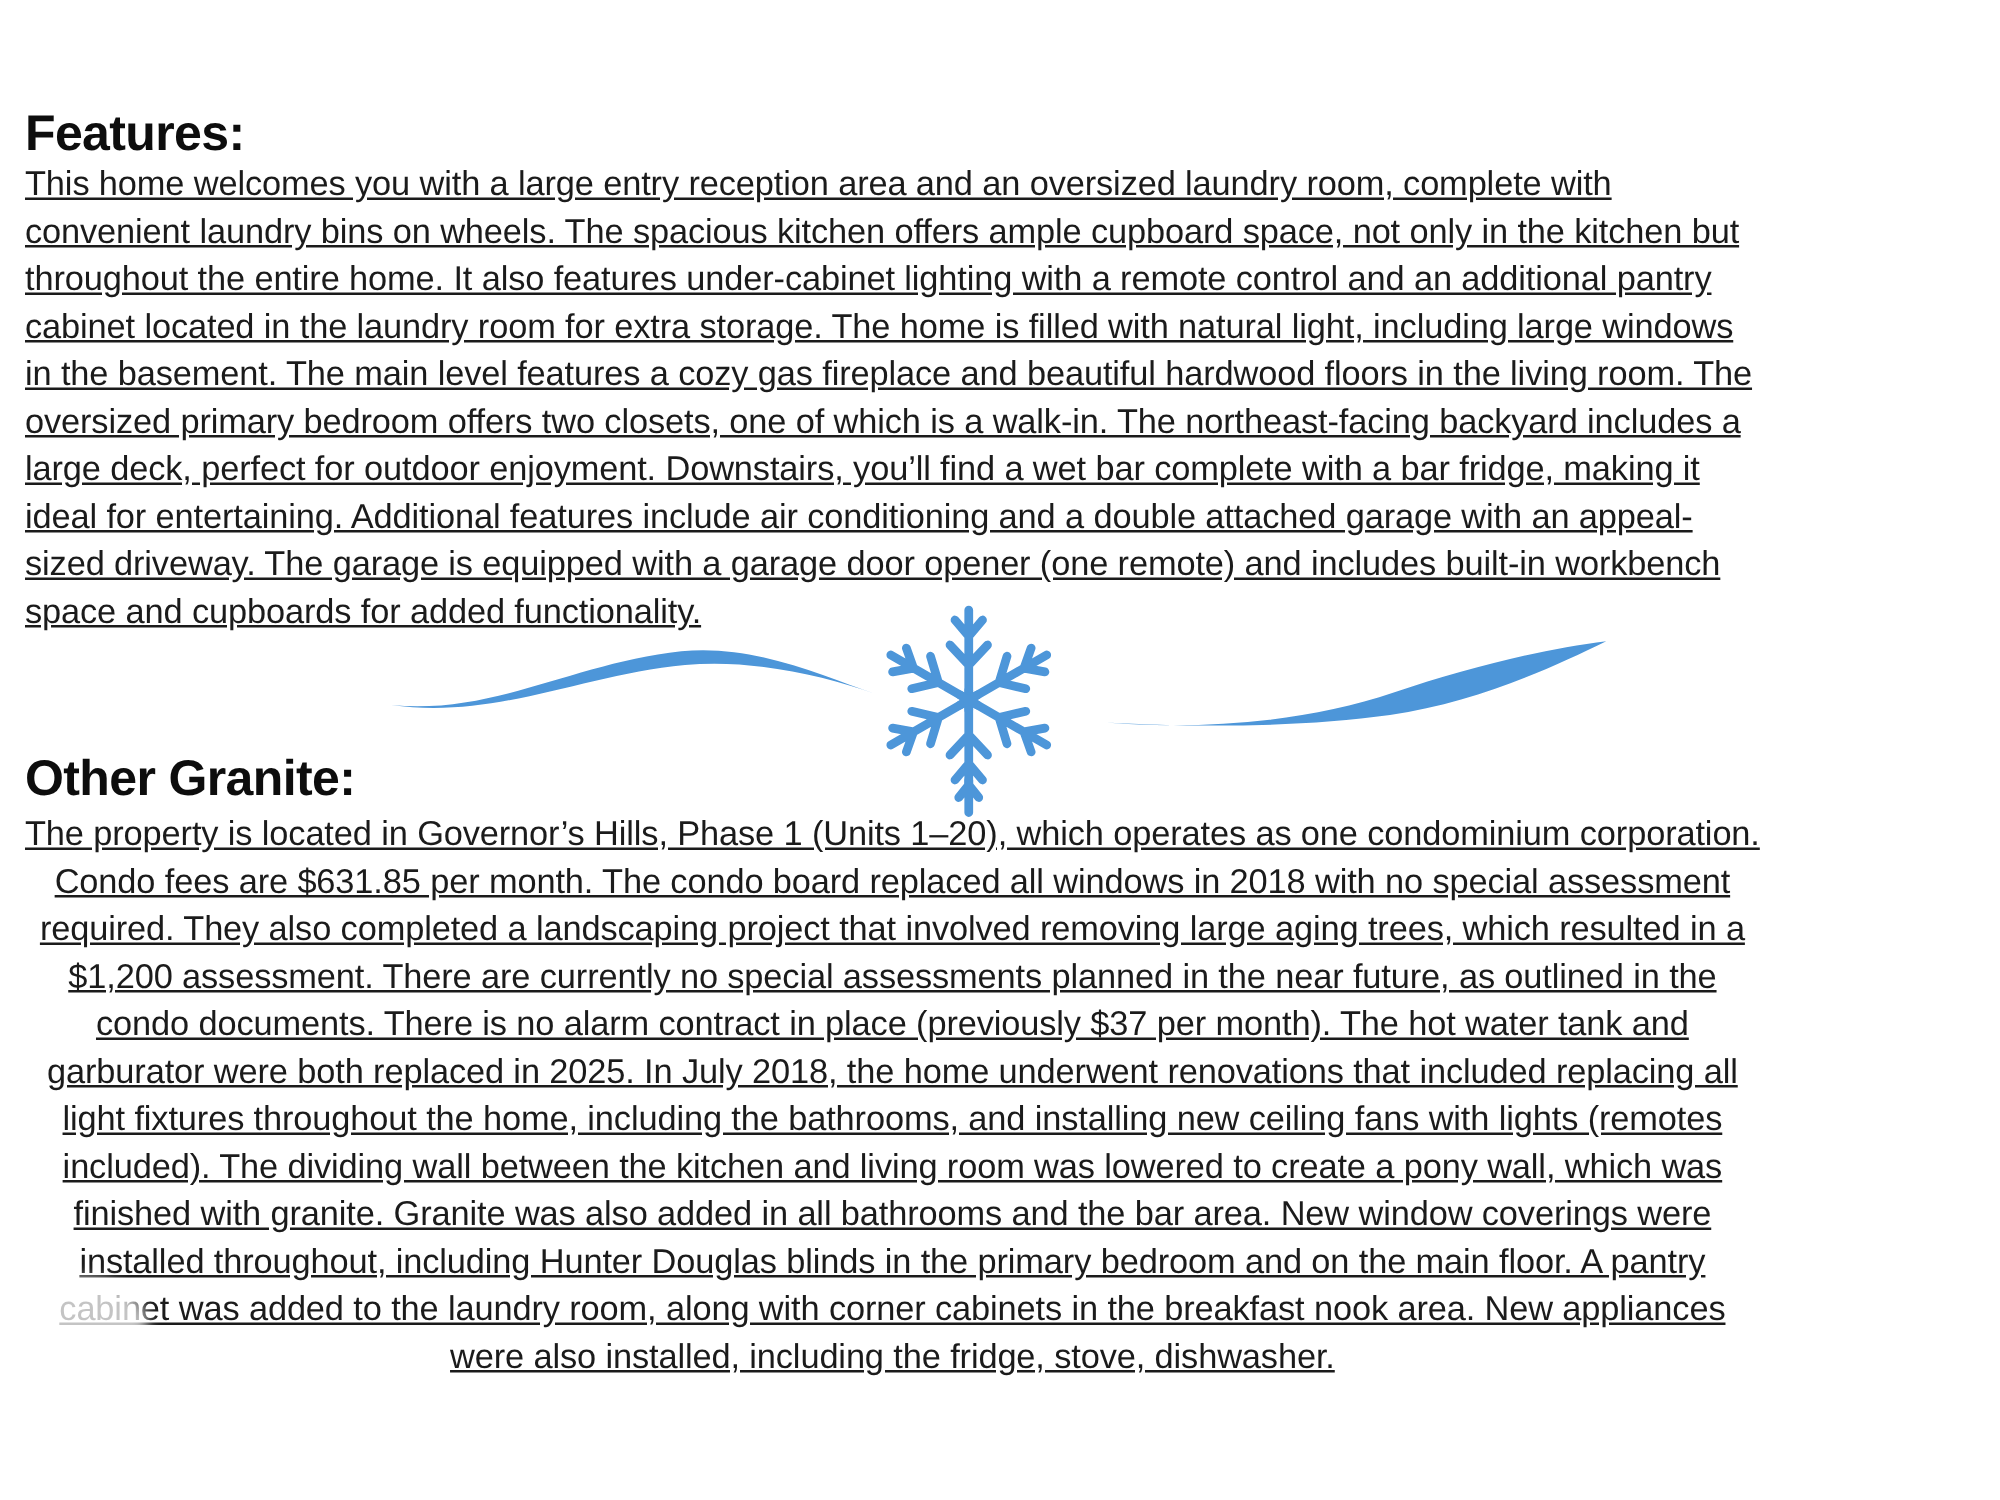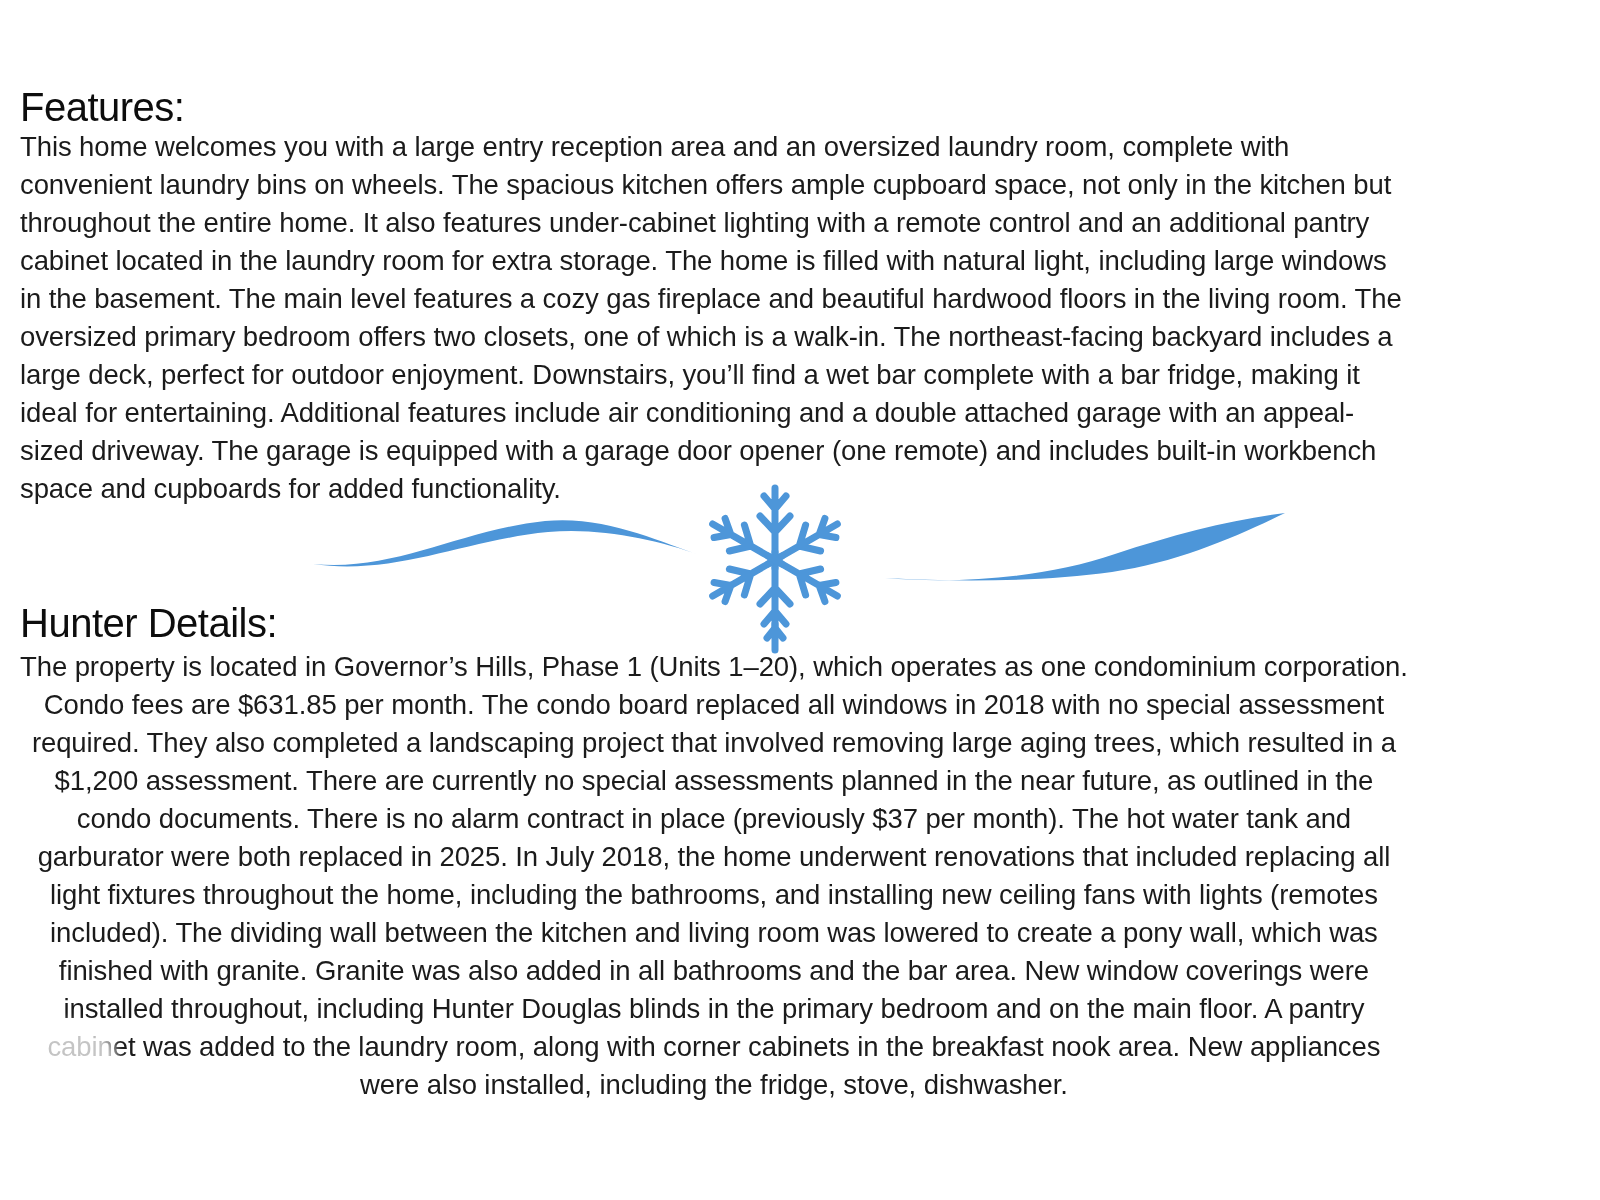--- a/index.html
+++ b/index.html
@@ -11,32 +11,33 @@
     width: 1600px;
     height: 1200px;
     position: relative;
     overflow: hidden;
     font-family: "Liberation Sans", sans-serif;
     color: #1b1b1b;
   }
   .abs { position: absolute; }
   .heading {
     font-size: 40px;
-    font-weight: 400;
+    font-weight: 700;
     letter-spacing: -0.5px;
     color: #0d0d0d;
     line-height: 1;
     white-space: pre;
   }
   .body-text {
     font-size: 27.5px;
     line-height: 38px;
     letter-spacing: -0.1px;
     color: #1b1b1b;
     white-space: pre;
+    text-decoration: underline;
   }
   #heading-features { left: 20px; top: 60px; }
   #para-features   { left: 20px; top: 128px; }
   #section-divider { left: 300px; top: 478px; width: 1000px; height: 182px; pointer-events: none; }
   #heading-other   { left: 20px; top: 576px; }
   #para-other      { left: 20px; top: 648px; text-align: center; }
   #watermark-artifact {
     left: 6px; top: 1022px;
     width: 112px; height: 84px;
     background: rgba(255,255,255,0.74);
@@ -75,21 +76,21 @@
     </g>
     <use href="#arm0" transform="rotate(60)"></use>
     <use href="#arm0" transform="rotate(120)"></use>
     <use href="#arm0" transform="rotate(180)"></use>
     <use href="#arm0" transform="rotate(240)"></use>
     <use href="#arm0" transform="rotate(300)"></use>
     <path d="M0,64 L0,90 M0,68 L-8,78 M0,68 L8,78"></path>
   </g>
 </svg>
 
-<h1 id="heading-other" class="abs heading">Hunter Details:</h1>
+<h1 id="heading-other" class="abs heading">Other Granite:</h1>
 
 <div id="para-other" class="abs body-text">The property is located in Governor’s Hills, Phase 1 (Units 1–20), which operates as one condominium corporation.
 Condo fees are $631.85 per month. The condo board replaced all windows in 2018 with no special assessment
 required. They also completed a landscaping project that involved removing large aging trees, which resulted in a
 $1,200 assessment. There are currently no special assessments planned in the near future, as outlined in the
 condo documents. There is no alarm contract in place (previously $37 per month). The hot water tank and
 garburator were both replaced in 2025. In July 2018, the home underwent renovations that included replacing all
 light fixtures throughout the home, including the bathrooms, and installing new ceiling fans with lights (remotes
 included). The dividing wall between the kitchen and living room was lowered to create a pony wall, which was
 finished with granite. Granite was also added in all bathrooms and the bar area. New window coverings were

